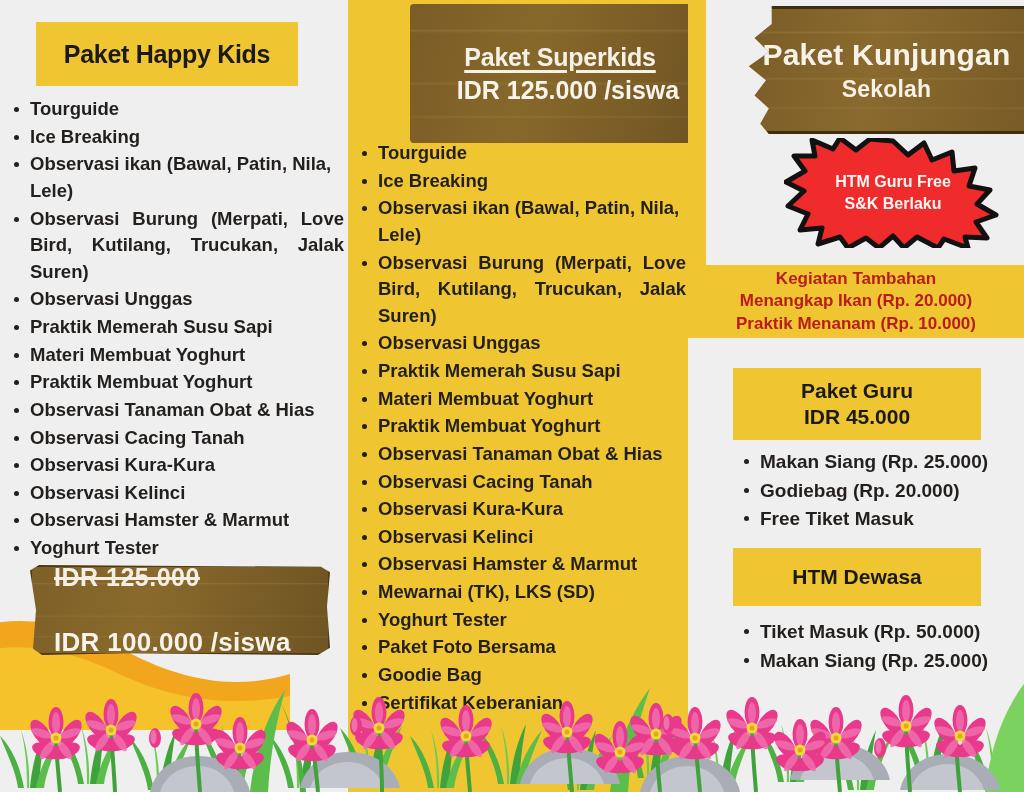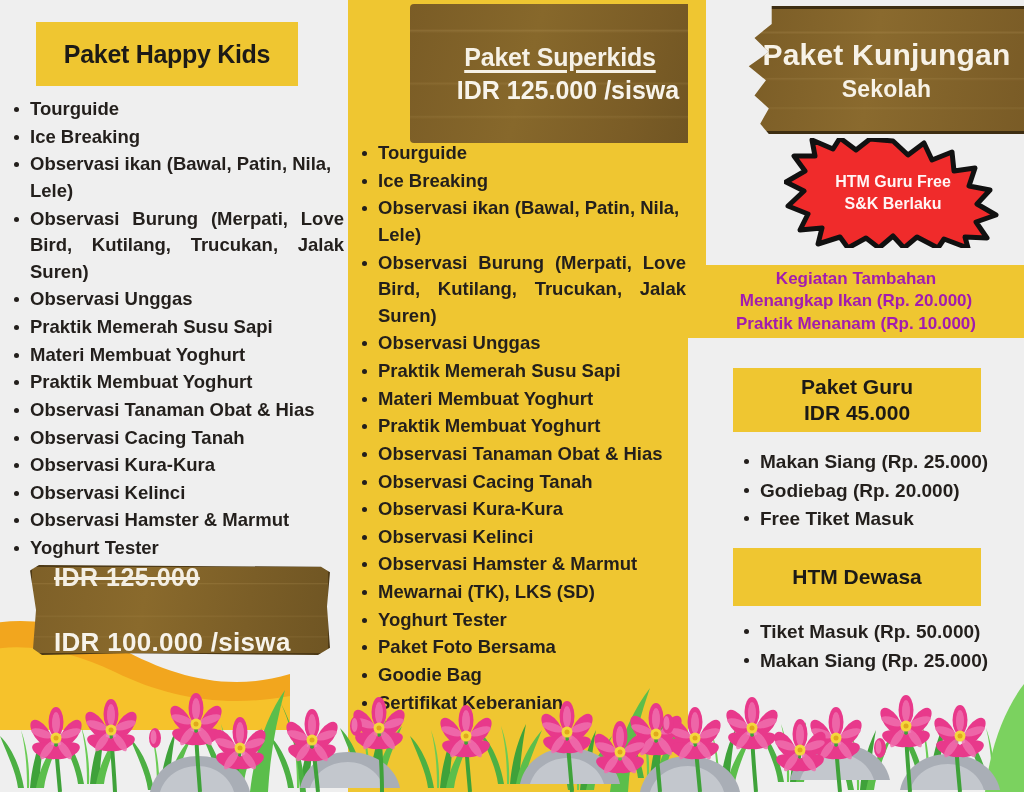--- a/index.html
+++ b/index.html
@@ -85,23 +85,23 @@
   .c3-title1{font-size:30px;font-weight:bold;color:#F7F2E7;letter-spacing:.2px;position:relative;z-index:2;}
   .c3-title2{font-size:23px;font-weight:bold;color:#F7F2E7;letter-spacing:.2px;margin-top:4px;position:relative;z-index:2;}
 
   .burst{position:absolute;left:96px;top:138px;width:218px;height:110px;z-index:4;}
   .burst-txt{position:absolute;left:96px;top:138px;width:218px;height:110px;z-index:5;
     display:flex;flex-direction:column;justify-content:center;align-items:center;pointer-events:none;}
   .burst-txt span{font-size:16px;font-weight:bold;color:#FFF5F5;line-height:1.35;}
 
   .c3-yellow1{position:absolute;left:0;top:265px;width:336px;height:73px;background:#EFC631;
     display:flex;flex-direction:column;justify-content:center;align-items:center;}
-  .c3-yellow1 span{font-size:17px;font-weight:bold;color:#a21caf;line-height:1.33;}
-
-  .c3-box{position:absolute;left:45px;width:248px;height:64px;background:#EFC631;
+  .c3-yellow1 span{font-size:17px;font-weight:bold;color:#b91c1c;line-height:1.33;}
+
+  .c3-box{position:absolute;left:45px;width:248px;height:72px;background:#EFC631;
     display:flex;flex-direction:column;justify-content:center;align-items:center;}
   .c3-box.guru{top:368px;}
   .c3-box.dewasa{top:548px;height:58px;}
   .c3-box span{font-size:21px;font-weight:bold;color:#1C1A17;line-height:1.26;}
 
   .c3-list{position:absolute;left:48px;width:290px;}
   .c3-list.guru{top:448px;}
   .c3-list.dewasa{top:618px;}
   .c3-list ul.plain>li{font-size:19px;color:#231F1C;line-height:1.45;padding-left:24px;}
   .c3-list ul.plain>li:before{left:8px;}

